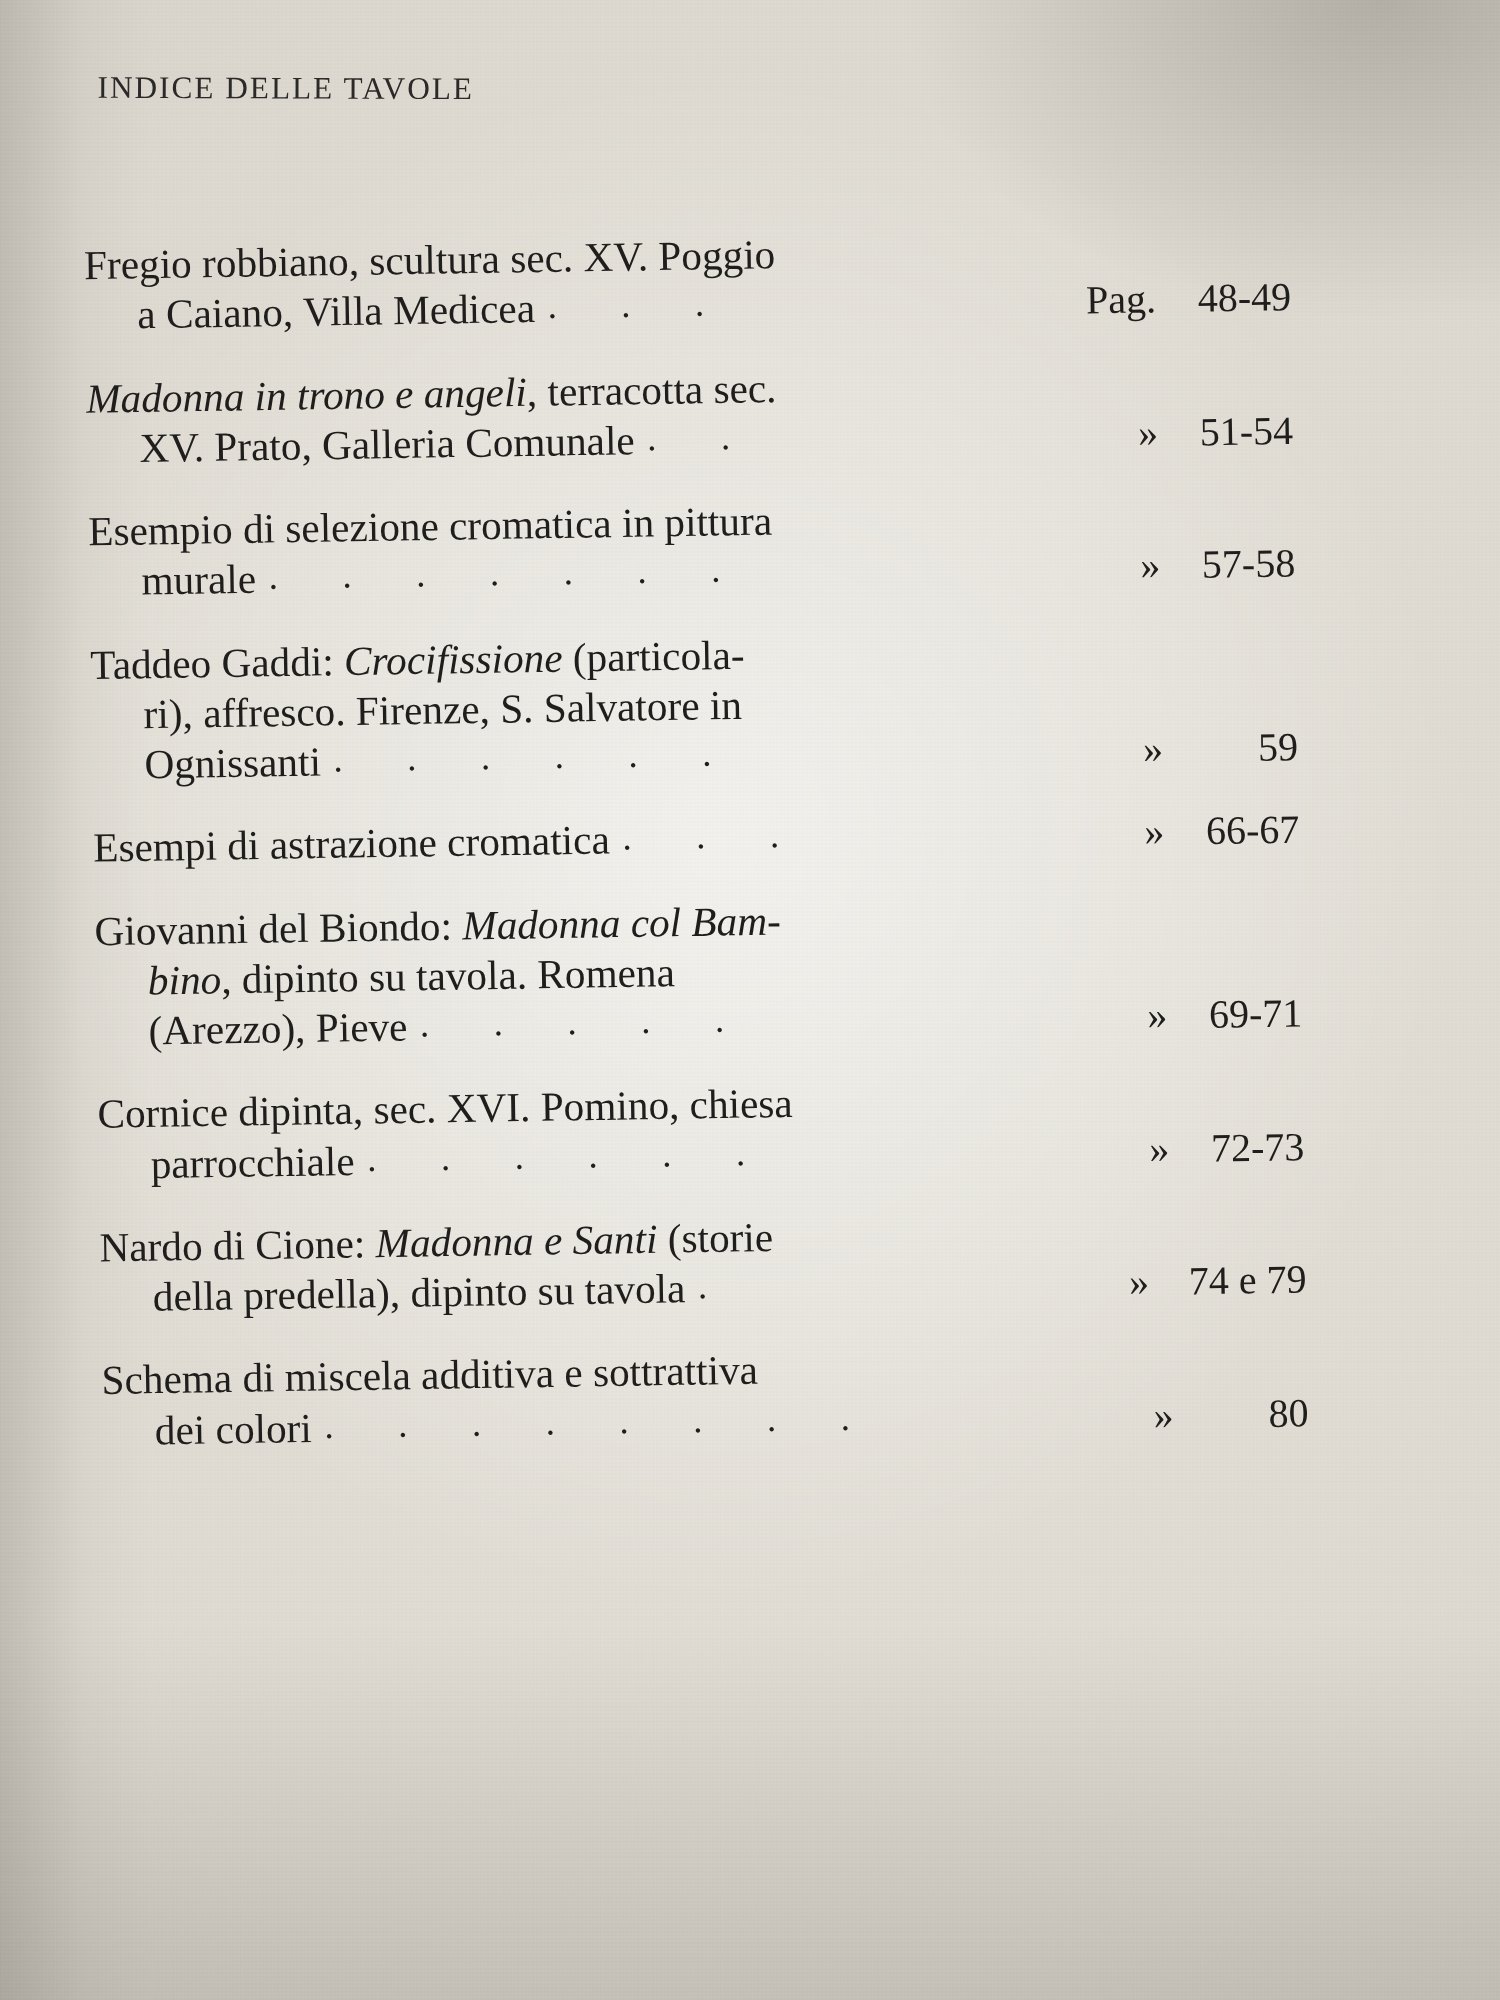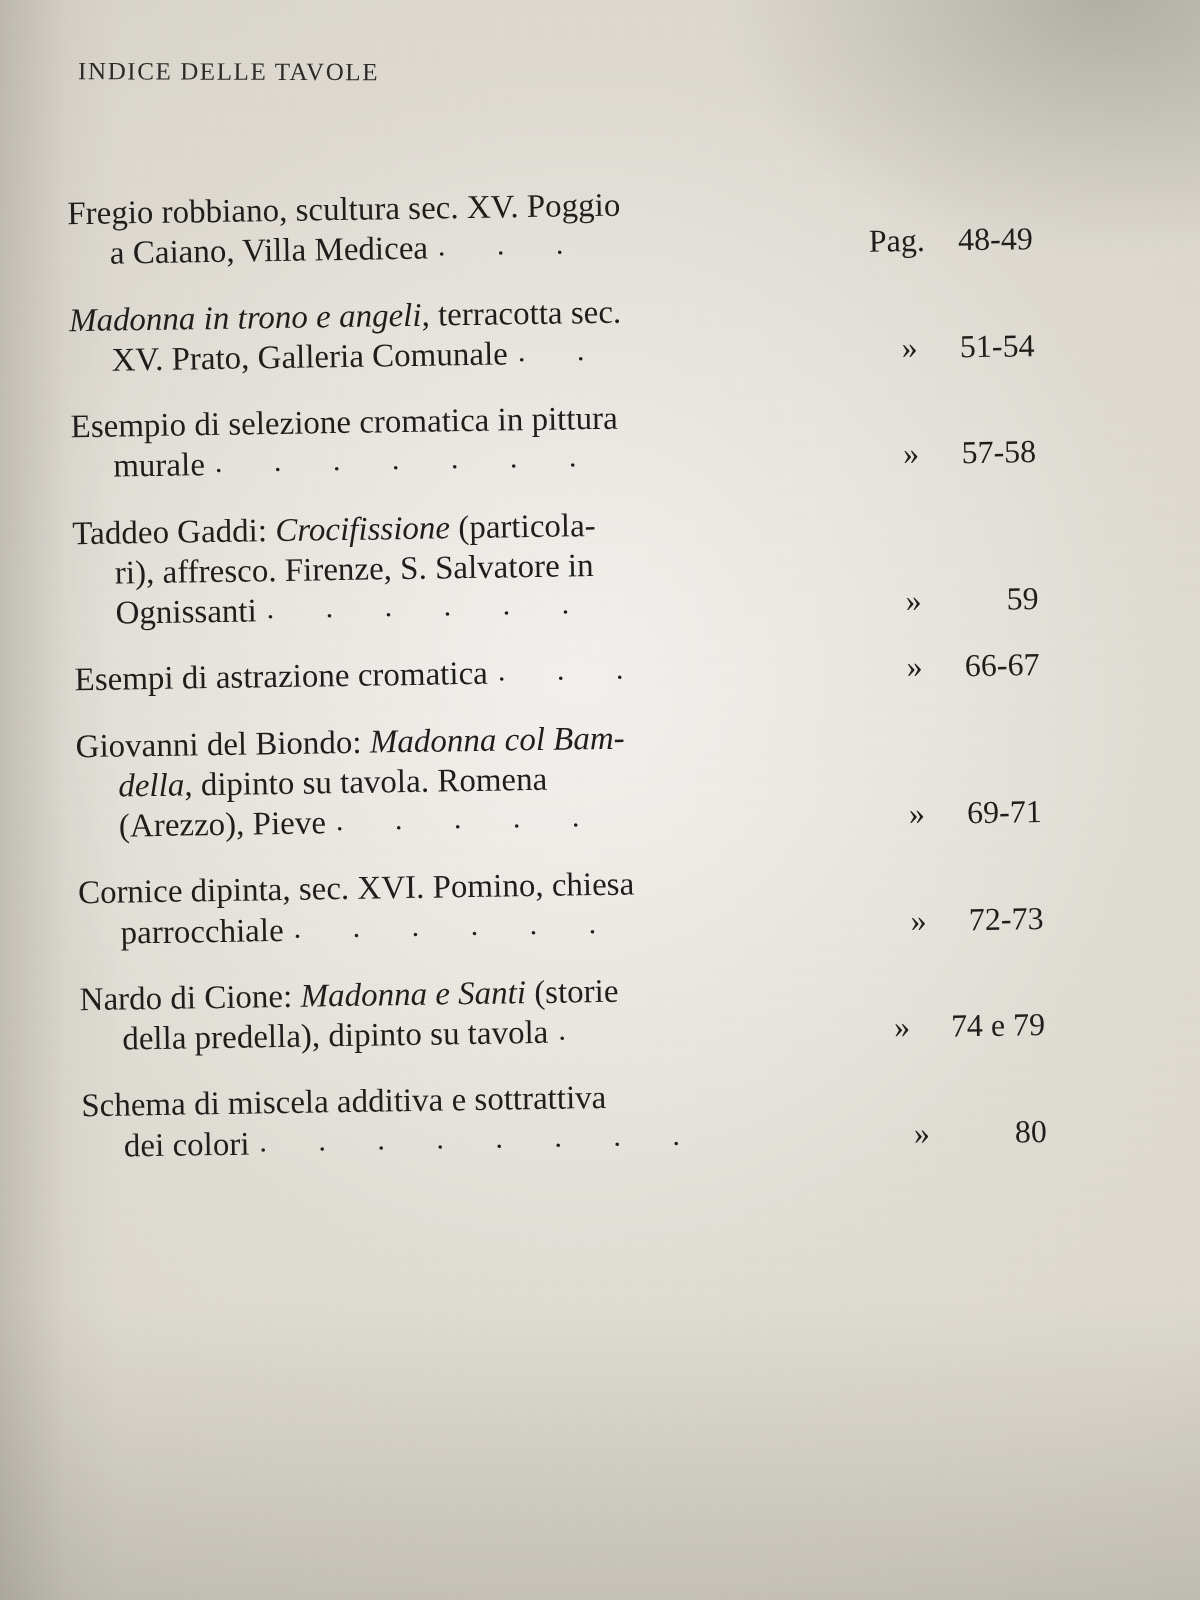--- a/index.html
+++ b/index.html
@@ -123,21 +123,21 @@
   .line .pagecol {
     flex: 0 0 182px;
     text-align: right;
     white-space: nowrap;
     font-size: 32px;
     padding-left: 6px;
   }
   .line .pagecol .marker {
     display: inline-block;
     min-width: 34px;
-    text-align: center;
+    text-align: right;
   }
   .line .pagecol .num {
     display: inline-block;
     min-width: 108px;
     text-align: right;
   }
   .line .pagecol.wide .num {
     min-width: 126px;
     text-align: right;
   }
@@ -230,21 +230,21 @@
           </div>
         </div>
         <div class="entry">
           <div class="lines">
             <div class="line">
               <span class="txt"><span>Giovanni del Biondo: </span><i class="ital">Madonna col Bam-</i></span>
               <span class="leader"></span>
               <span class="pagecol"><span class="marker"></span><span class="num"></span></span>
             </div>
             <div class="line">
-              <span class="txt indent"><i class="ital">della</i><span>, dipinto su tavola. Romena</span></span>
+              <span class="txt indent"><i class="ital">bino</i><span>, dipinto su tavola. Romena</span></span>
               <span class="leader"></span>
               <span class="pagecol"><span class="marker"></span><span class="num"></span></span>
             </div>
             <div class="line">
               <span class="txt indent"><span>(Arezzo), Pieve</span></span>
               <span class="leader">. . . . .</span>
               <span class="pagecol"><span class="marker">»</span><span class="num">69-71</span></span>
             </div>
           </div>
         </div>

